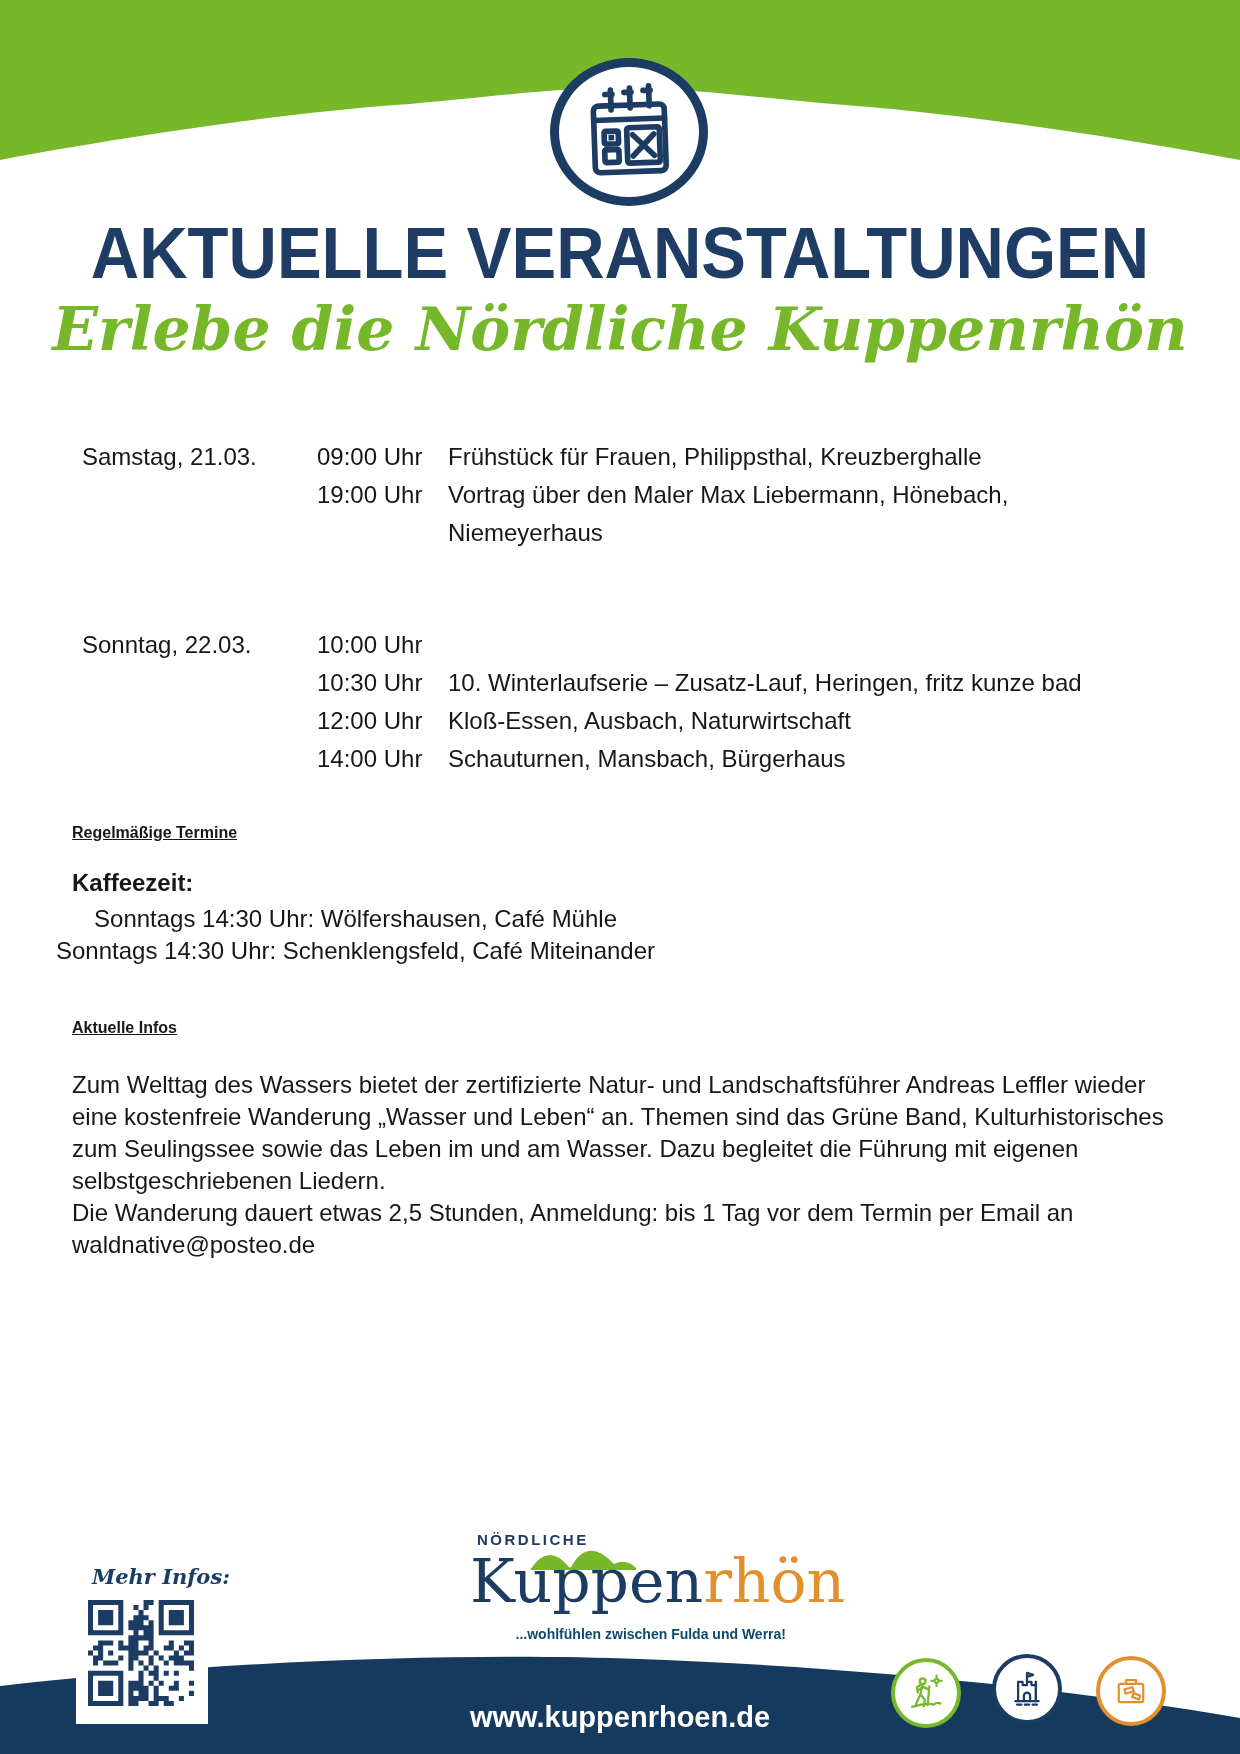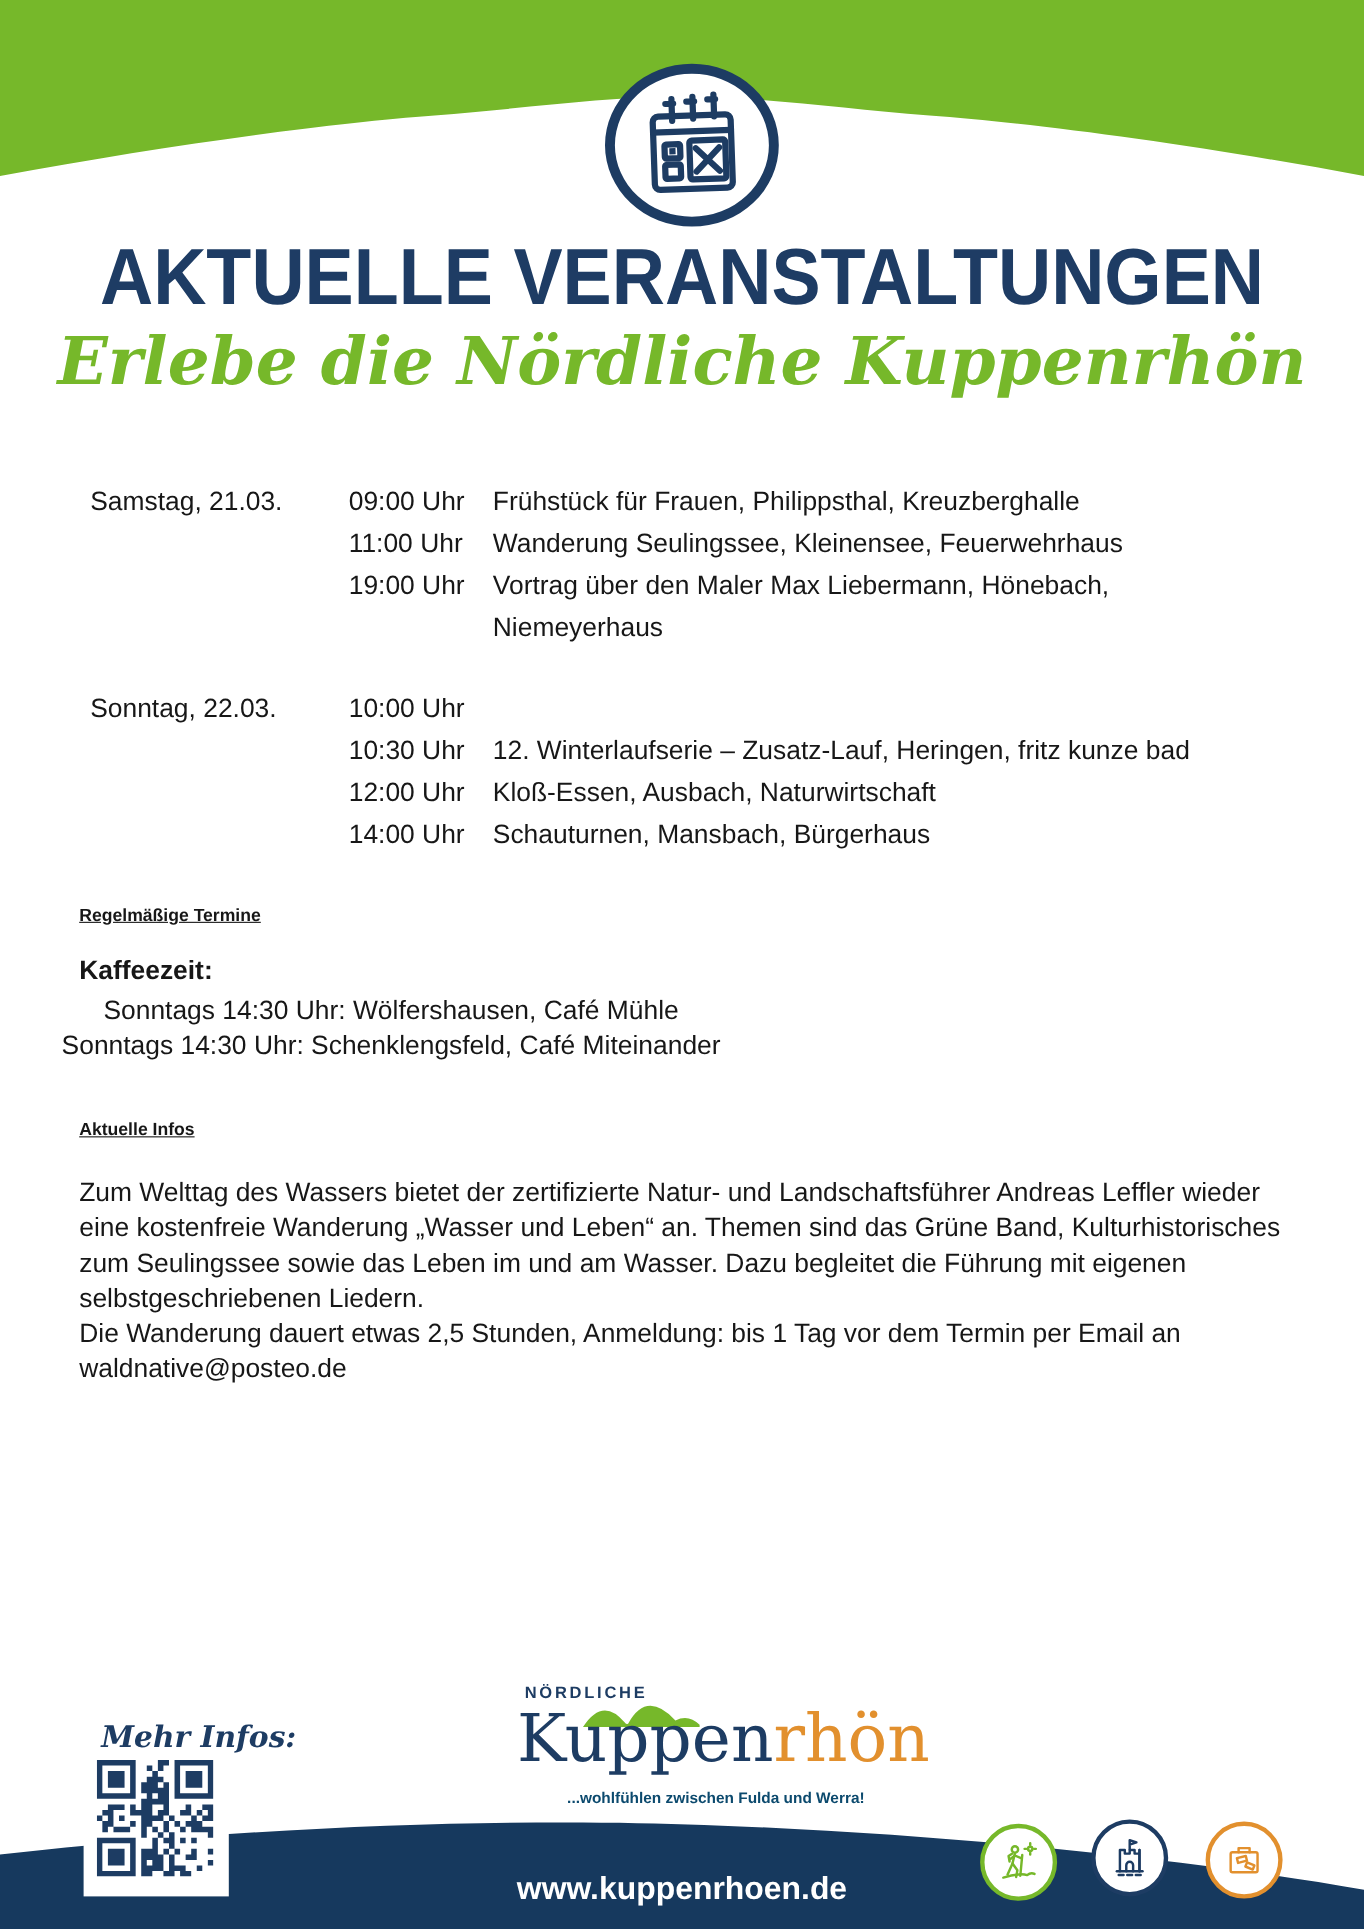--- a/index.html
+++ b/index.html
@@ -27,21 +27,21 @@
 
   
   .sec-heading{left:72px;font-size:16px;font-weight:bold;text-decoration:underline;}
   #regular-heading{top:824px;}
   #kaffeezeit-label{left:72px;top:869px;font-size:24px;font-weight:bold;}
   #kaffee-lines{left:56px;top:903px;font-size:24px;line-height:32px;text-align:center;}
   #infos-heading{top:1019px;}
   #infos-body{left:72px;top:1069px;width:1097px;font-size:24px;line-height:32px;}
 
   
-  #mehr-infos{left:92px;top:1564px;font-size:27px;font-weight:bold;font-style:italic;
+  #mehr-infos{left:92px;top:1564px;font-size:21px;font-weight:bold;font-style:italic;
       color:#1d3c63;font-family:"DejaVu Serif",serif;z-index:4;}
   #qr-card{left:76px;top:1556px;width:132px;height:168px;background:#fff;z-index:3;}
   #qr-code{left:88px;top:1600px;width:106px;height:106px;z-index:4;}
 
   #logo-wrap{left:440px;top:1526px;width:370px;height:125px;z-index:2;}
   #logo-top{left:37px;top:5px;font-size:15px;font-weight:bold;letter-spacing:2.5px;color:#1d3c63;}
   #logo-hills{left:88px;top:14px;z-index:1;}
   #logo-name{left:30px;top:22px;font-size:60px;font-family:"DejaVu Serif",serif;z-index:2;line-height:1.1;}
   #logo-name .n1{color:#1d3c63;}
   #logo-name .n2{color:#e2902e;text-align:center;}
@@ -86,40 +86,35 @@
 <div id="page-subtitle" class="abs">Erlebe die Nördliche Kuppenrhön</div>
 
 <div id="event-group-0" class="abs event-group">
   <div class="evrow">
     <div class="evday">Samstag, 21.03.</div>
     <div class="evtime">09:00 Uhr</div>
     <div class="evdesc">Frühstück für Frauen, Philippsthal, Kreuzberghalle</div>
   </div>
   <div class="evrow">
     <div class="evday"></div>
-    <div class="evtime">11:00 Uhr</div>
-    <div class="evdesc">Wanderung Seulingssee, Kleinensee, Feuerwehrhaus</div>
-  </div>
-  <div class="evrow">
-    <div class="evday"></div>
     <div class="evtime">19:00 Uhr</div>
     <div class="evdesc">Vortrag über den Maler Max Liebermann, Hönebach,
 Niemeyerhaus</div>
   </div>
 </div>
 
 <div id="event-group-1" class="abs event-group">
   <div class="evrow">
     <div class="evday">Sonntag, 22.03.</div>
     <div class="evtime">10:00 Uhr</div>
   </div>
   <div class="evrow">
     <div class="evday"></div>
     <div class="evtime">10:30 Uhr</div>
-    <div class="evdesc">12. Winterlaufserie – Zusatz-Lauf, Heringen, fritz kunze bad</div>
+    <div class="evdesc">10. Winterlaufserie – Zusatz-Lauf, Heringen, fritz kunze bad</div>
   </div>
   <div class="evrow">
     <div class="evday"></div>
     <div class="evtime">12:00 Uhr</div>
     <div class="evdesc">Kloß-Essen, Ausbach, Naturwirtschaft</div>
   </div>
   <div class="evrow">
     <div class="evday"></div>
     <div class="evtime">14:00 Uhr</div>
     <div class="evdesc">Schauturnen, Mansbach, Bürgerhaus</div>

